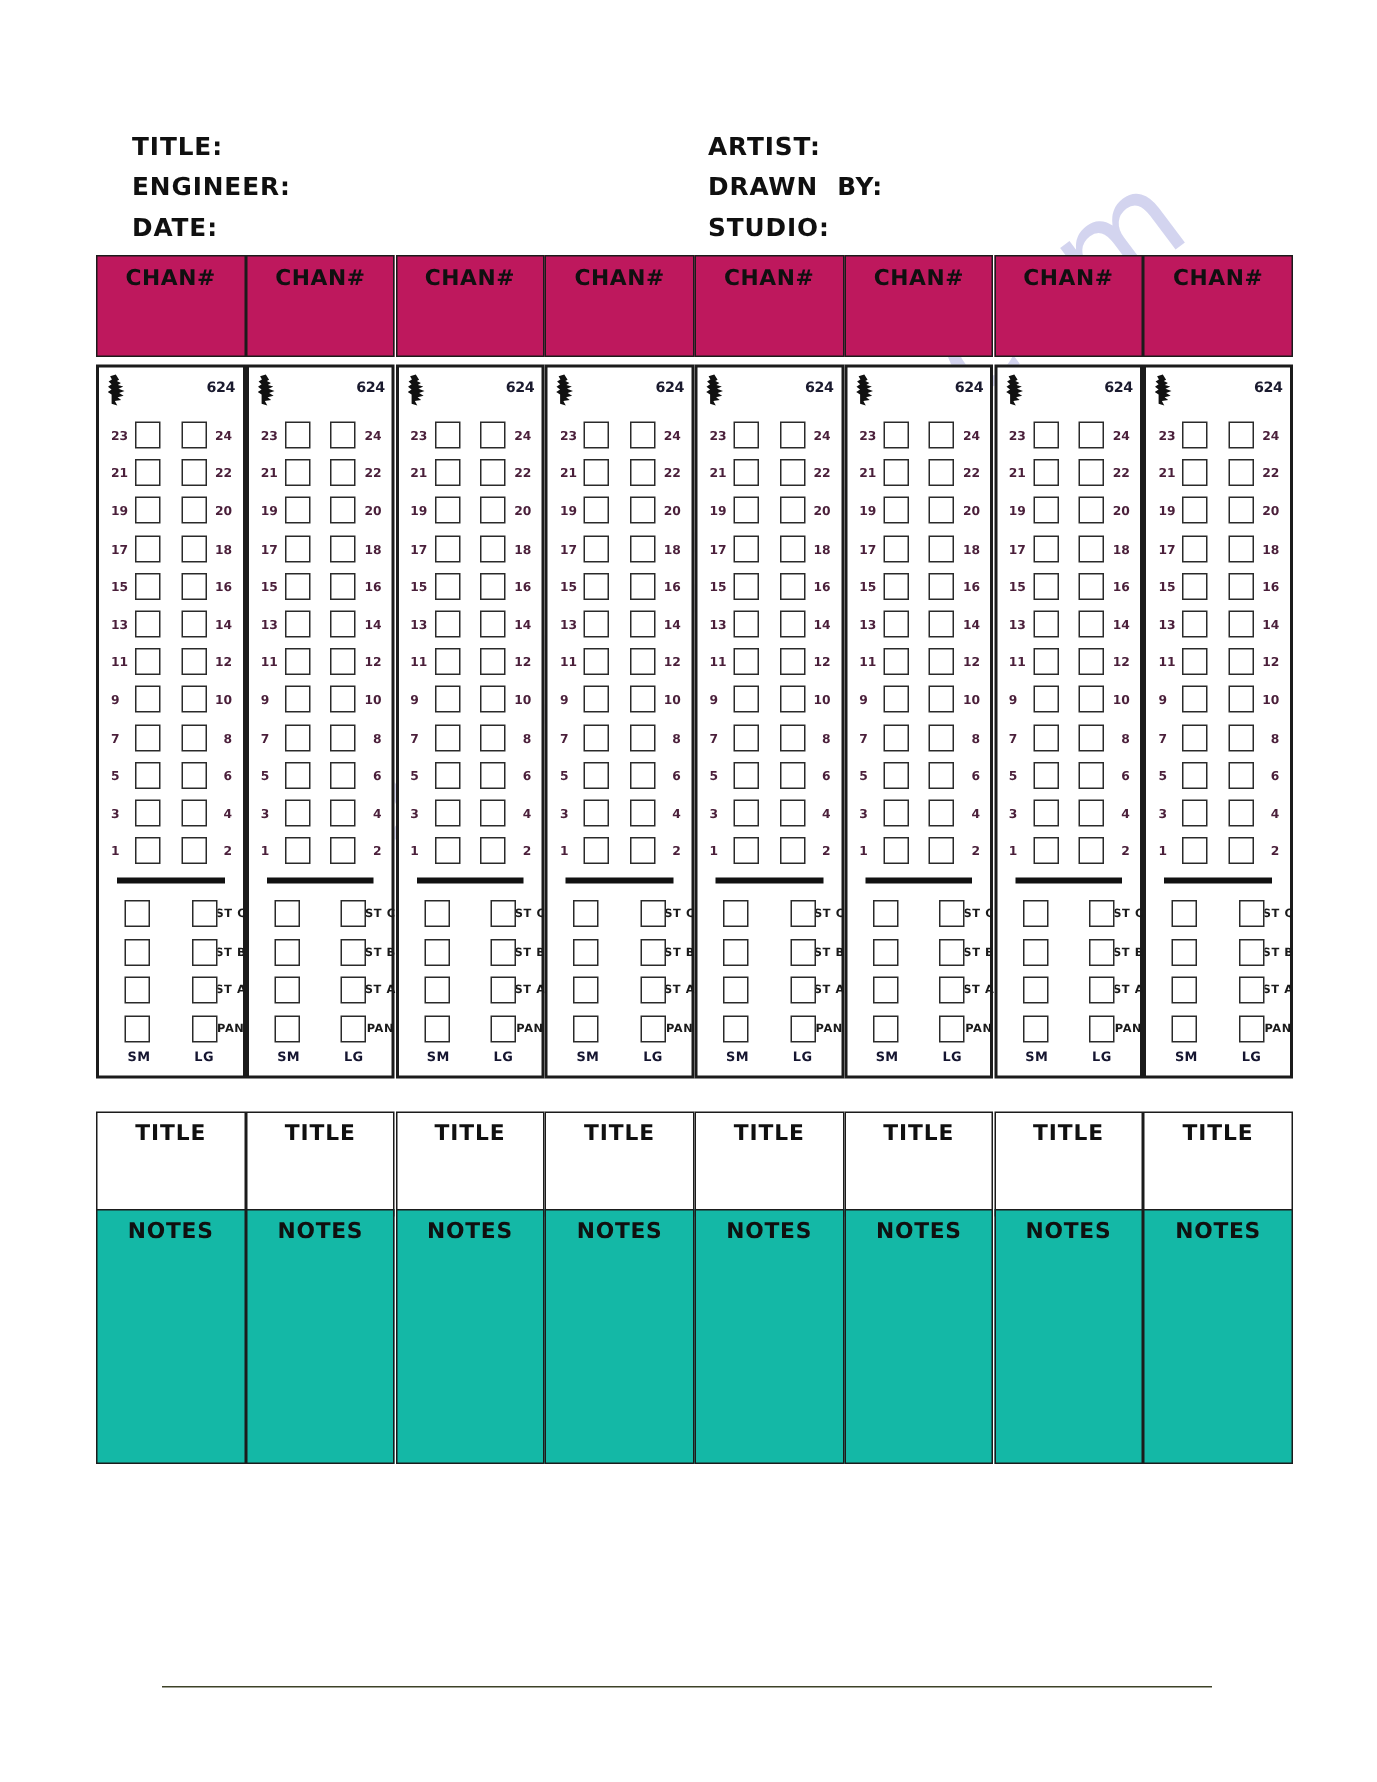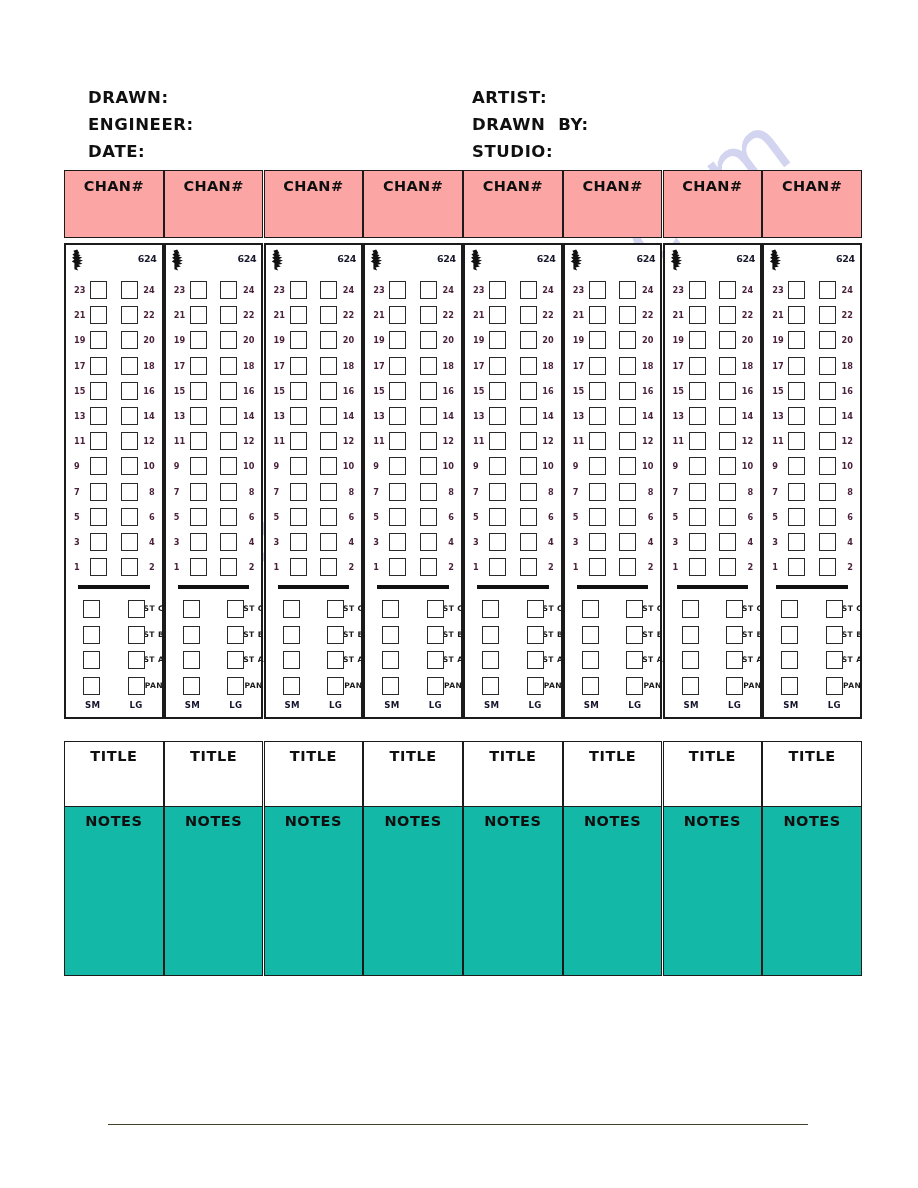--- a/index.html
+++ b/index.html
@@ -80,21 +80,21 @@
   }
 
   
   #chan-row { height: 68px; }
   .chan-cell {
     width: 99.75px;
     height: 68px;
     box-sizing: border-box;
     border: 1.6px solid #1b1b1b;
     margin-right: 0.1px;
-    background: #fca5a5;
+    background: #be185d;
     position: relative;
   }
   .chan-label {
     position: absolute;
     top: 7px;
     left: 0;
     width: 100%;
     text-align: center;
     font-family: "DejaVu Sans", sans-serif;
     font-size: 14.5px;
@@ -299,21 +299,21 @@
 </style>
 </head>
 <body>
 
 <div id="watermark">
   <div class="wm-text">manualshive.com</div>
 </div>
 
 <div id="header">
   <div class="hdr-col left">
-    <div class="hdr-line">DRAWN:</div>
+    <div class="hdr-line">TITLE:</div>
     <div class="hdr-line">ENGINEER:</div>
     <div class="hdr-line">DATE:</div>
   </div>
   <div class="hdr-col right">
     <div class="hdr-line">ARTIST:</div>
     <div class="hdr-line">DRAWN  BY:</div>
     <div class="hdr-line">STUDIO:</div>
   </div>
 </div>
 

